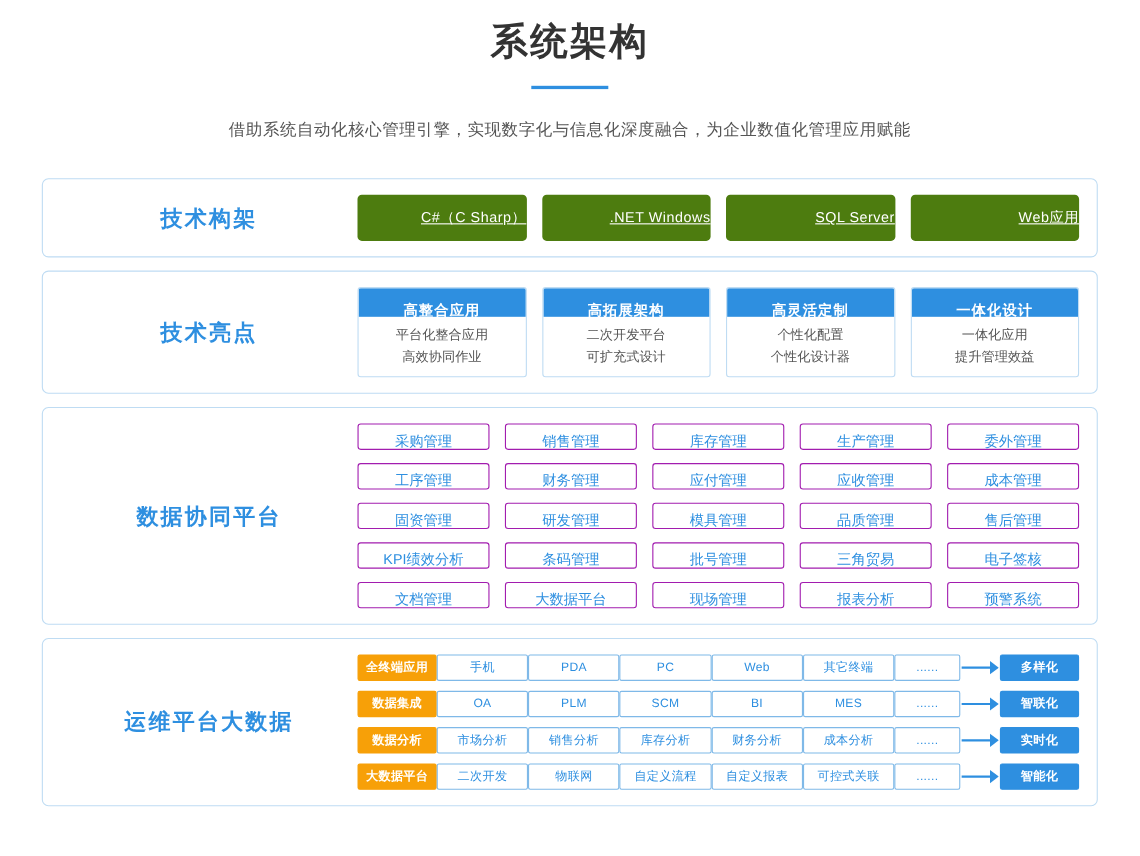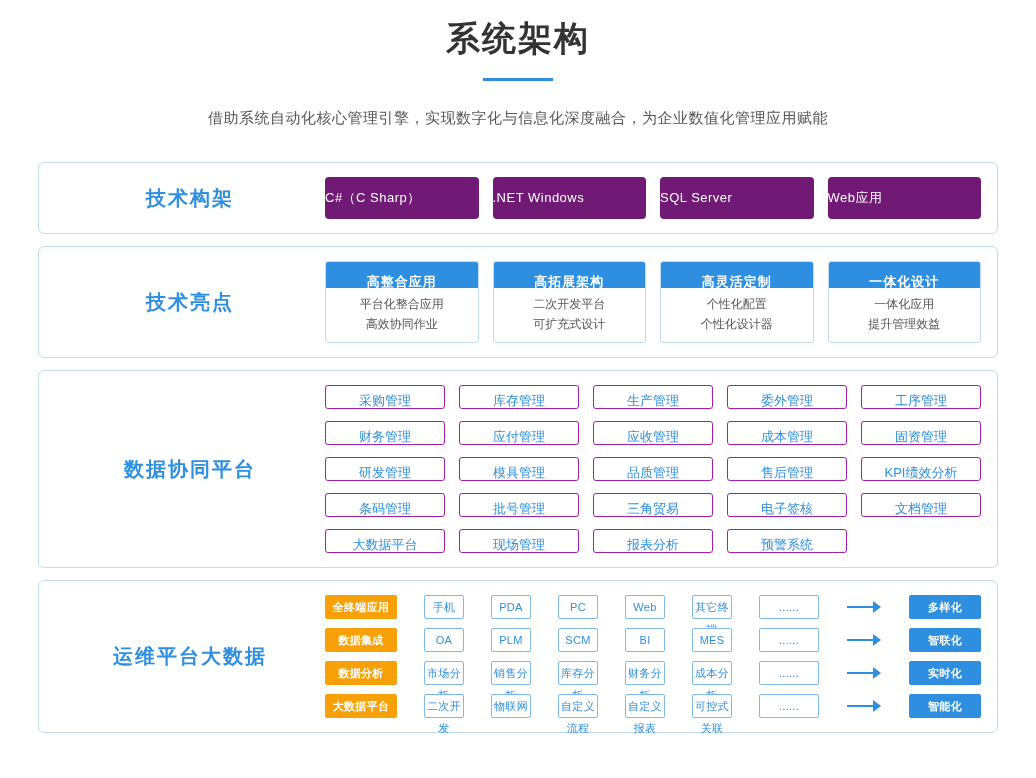--- a/index.html
+++ b/index.html
@@ -52,28 +52,29 @@
     font-weight: bold;
     color: #2e8fe0;
     letter-spacing: 2px;
   }
   .section-body { flex: 1; }
 
   
   .tech-row { display: flex; gap: 14px; }
   .tech-chip {
     flex: 1;
-    background: #701a75;
+    background: #4d7c0f;
     color: #ffffff;
     border-radius: 4px;
-    text-align: left;
+    text-align: right;
     font-size: 13px;
     line-height: 42px;
     height: 42px;
     letter-spacing: 0.5px;
+    text-decoration: underline;
   }
 
   
   .hl-row { display: flex; gap: 14px; }
   .hl-card {
     flex: 1;
     border: 1px solid #bfdcf3;
     border-radius: 3px;
     overflow: hidden;
     background: #fff;
@@ -110,21 +111,21 @@
     text-align: center;
     font-size: 13px;
     color: #2e8fe0;
     line-height: 30px;
     height: 24px;
     background: #ffffff;
   }
 
   
   .bd-table { display: flex; flex-direction: column; gap: 9px; }
-  .bd-row { display: flex; align-items: flex-end; gap: 27px; }
+  .bd-row { display: flex; align-items: flex-end; gap: 0; }
   .bd-cell {
     height: 24px;
     line-height: 22px;
     border-radius: 2px;
     text-align: center;
     font-size: 11px;
     letter-spacing: 0.3px;
   }
   .bd-lead {
     flex: 0 0 72px;
@@ -223,20 +224,21 @@
 
         </div>
       </div>
     </div>
 
     <div class="section">
       <div class="section-label">数据协同平台</div>
       <div class="section-body">
         <div class="mod-grid">
           <div class="mod-chip">采购管理</div>
+          <div class="mod-chip">销售管理</div>
           <div class="mod-chip">库存管理</div>
           <div class="mod-chip">生产管理</div>
           <div class="mod-chip">委外管理</div>
           <div class="mod-chip">工序管理</div>
           <div class="mod-chip">财务管理</div>
           <div class="mod-chip">应付管理</div>
           <div class="mod-chip">应收管理</div>
           <div class="mod-chip">成本管理</div>
           <div class="mod-chip">固资管理</div>
           <div class="mod-chip">研发管理</div>

